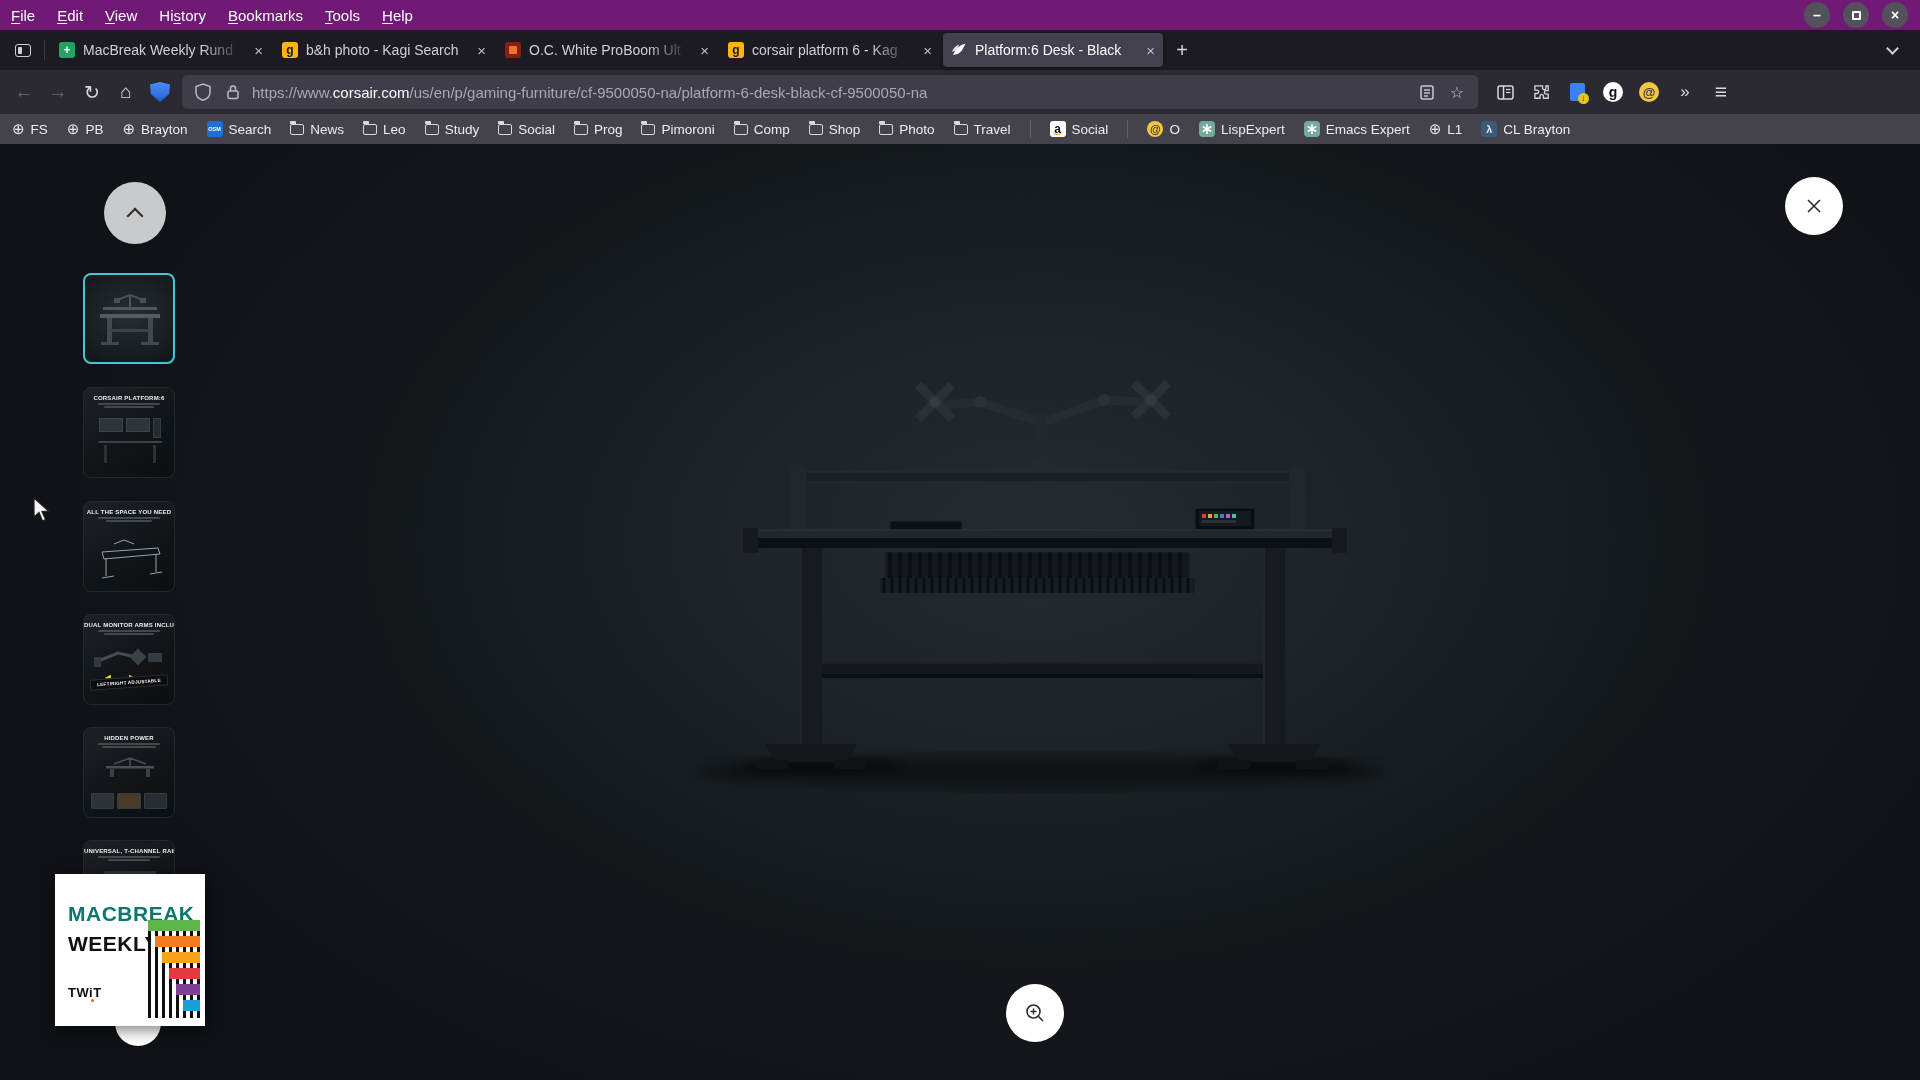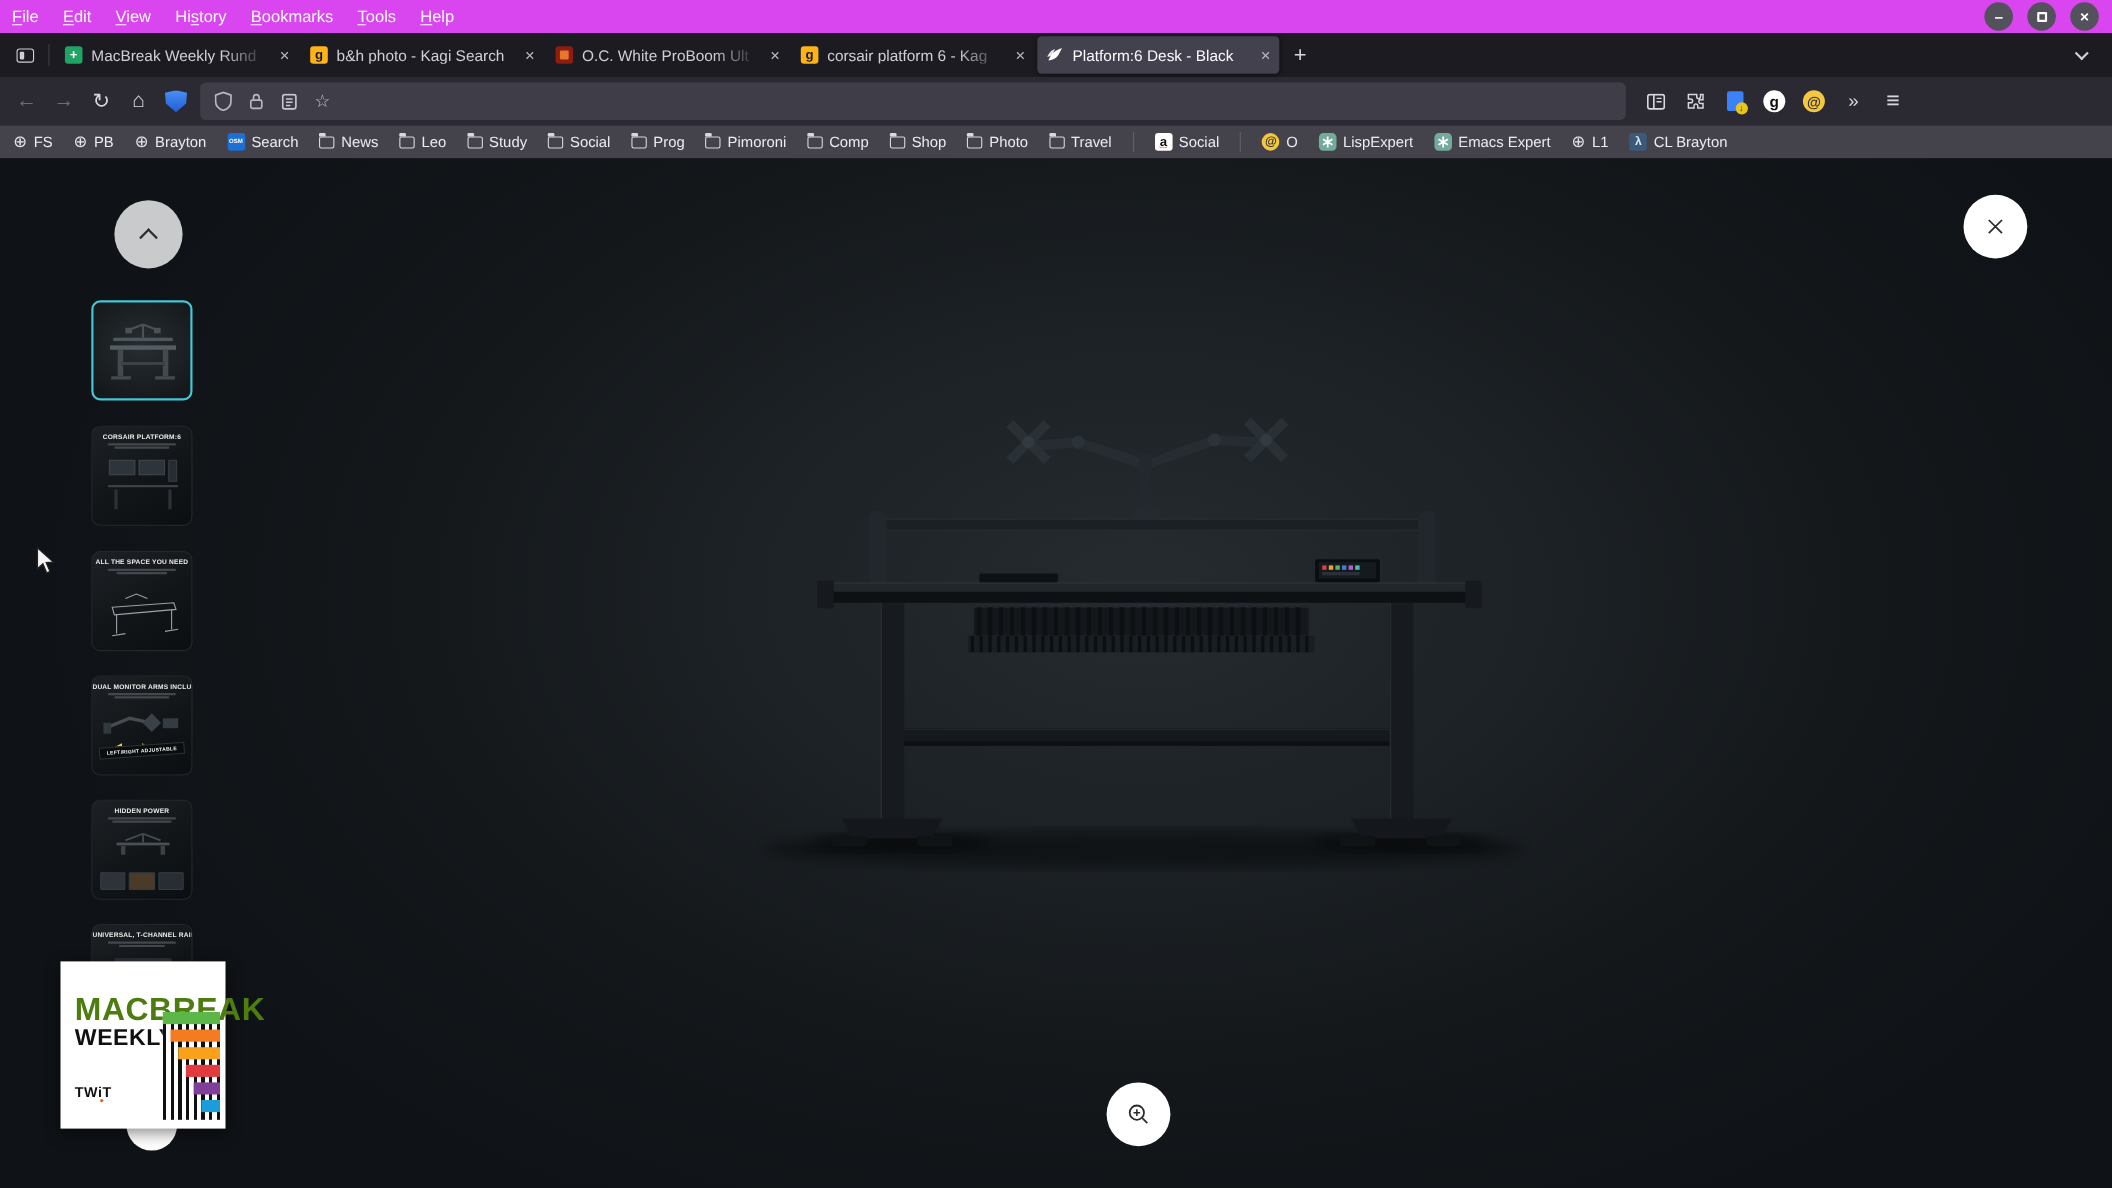--- a/index.html
+++ b/index.html
@@ -1,21 +1,21 @@
 <!DOCTYPE html>
 <html><head>
 <meta charset="utf-8">
 <style>
   * { margin:0; padding:0; box-sizing:border-box; }
   html,body { width:1920px; height:1080px; overflow:hidden; background:#0f1216;
               font-family:"Liberation Sans", sans-serif; }
   u { text-decoration:underline; text-underline-offset:2px; }
 
   
-  .menubar { height:30px; background:#d946ef; color:#fbfbfe; display:flex; align-items:center;
+  .menubar { height:30px; background:#701a75; color:#fbfbfe; display:flex; align-items:center;
              font-size:15px; position:relative; }
   .mitem { padding:0 11px; cursor:default; }
   .win-controls { position:absolute; right:12px; top:2px; display:flex; gap:13px; }
   .wbtn { width:26px; height:26px; border-radius:50%; background:#53525c; color:#fff;
           display:flex; align-items:center; justify-content:center; font-size:14px; font-weight:bold; }
   .wbtn .maxsq { width:9px; height:9px; border:2px solid #fff; border-radius:1px; display:block; }
 
   
   .tabbar { height:40px; background:#1c1b22; display:flex; align-items:center; padding-left:8px; }
   .fxview { width:30px; height:30px; display:flex; align-items:center; justify-content:center; border-radius:4px; }
@@ -113,21 +113,21 @@
             transform:rotate(-4deg); border:1px solid #2a2f34; }
   .arrowsY { color:#f2d230; font-size:8px; letter-spacing:18px; text-align:center; }
   .panel3 { position:absolute; bottom:8px; left:7px; right:7px; display:flex; gap:3px; }
   .panel3 div { flex:1; height:16px; background:#22272c; border:1px solid #353b41; border-radius:1px; }
 
   
   .macbreak { position:absolute; left:55px; top:724px; width:150px; height:180px; z-index:30; }
   .mb-notch { position:absolute; left:60px; top:132px; width:46px; height:46px; border-radius:50%; background:#fff; }
   .mb-art { position:absolute; left:0; top:6px; width:150px; height:152px; background:#fff;
             box-shadow:0 4px 14px rgba(0,0,0,.5); }
-  .mb-t1 { position:absolute; left:13px; top:28px; font-size:29px; font-weight:900; color:#4d7c0f; letter-spacing:.5px; }
+  .mb-t1 { position:absolute; left:13px; top:28px; font-size:21px; font-weight:900; color:#0f766e; letter-spacing:.5px; }
   .mb-t2 { position:absolute; left:13px; top:58px; font-size:21px; font-weight:900; color:#101010; letter-spacing:.5px; }
   .mb-stripes { position:absolute; right:5px; bottom:8px; width:52px; height:98px;
                 background:repeating-linear-gradient(90deg,#101010 0 3px,#fff 3px 7px); }
   .cbar { position:absolute; right:0; height:11px; }
   .mb-twit { position:absolute; left:13px; bottom:26px; font-size:13px; font-weight:900; color:#101010; letter-spacing:.5px; }
   .twit-dot { position:absolute; left:36px; bottom:24px; width:3px; height:3px; background:#e8641b; border-radius:50%; }
 
   .cursor { position:absolute; left:32px; top:353px; z-index:50; }
 </style>
 </head>
@@ -207,20 +207,21 @@
       <svg width="16" height="18" viewBox="0 0 16 18">
           <path d="M8 1 L15 3.5 V9 C15 13.5 11.8 16.2 8 17.2 C4.2 16.2 1 13.5 1 9 V3.5 Z" fill="none" stroke="#b9b8c4" stroke-width="1.5"></path>
         </svg>
     </span>
     <span class="uicon">
       <svg width="14" height="16" viewBox="0 0 14 16">
           <rect x="2" y="7" width="10" height="7.5" rx="1.5" fill="none" stroke="#b9b8c4" stroke-width="1.5"></rect>
           <path d="M4.5 7 V4.5 a2.5 2.5 0 0 1 5 0 V7" fill="none" stroke="#b9b8c4" stroke-width="1.5"></path>
         </svg>
     </span>
+    <span class="url-text"><span>https://www.</span><span class="domain">corsair.com</span><span>/us/en/p/gaming-furniture/cf-9500050-na/platform-6-desk-black-cf-9500050-na</span></span>
     <span class="uicon">
       <svg width="14" height="15" viewBox="0 0 14 15">
           <rect x="1" y="1" width="12" height="13" rx="2" fill="none" stroke="#c9c8d2" stroke-width="1.5"></rect>
           <line x1="4" y1="5" x2="10" y2="5" stroke="#c9c8d2" stroke-width="1.4"></line>
           <line x1="4" y1="8" x2="10" y2="8" stroke="#c9c8d2" stroke-width="1.4"></line>
           <line x1="4" y1="11" x2="8" y2="11" stroke="#c9c8d2" stroke-width="1.4"></line>
         </svg>
     </span>
     <span class="uicon">☆</span>
   </div>

